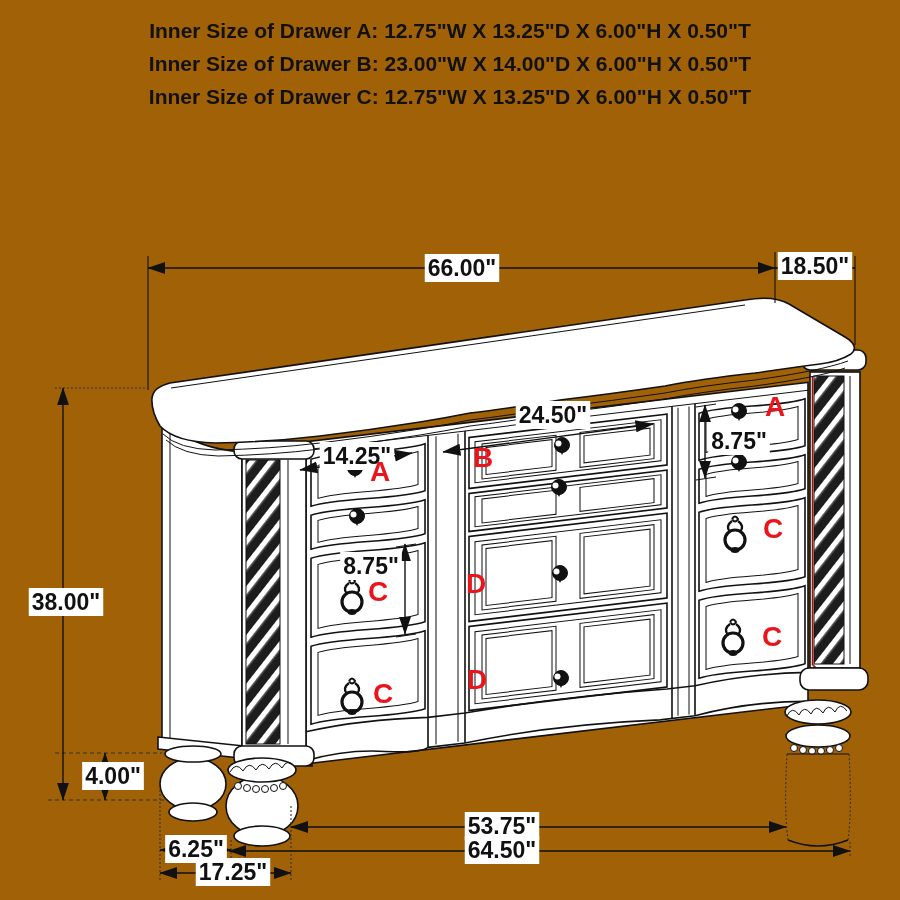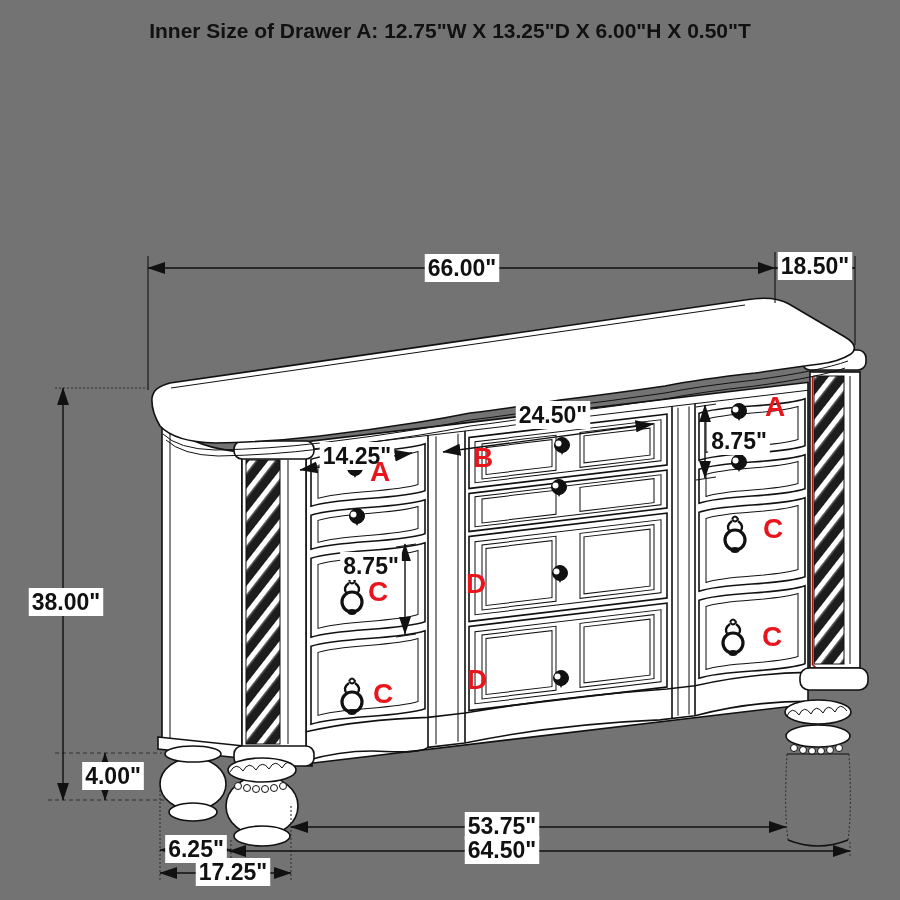--- a/index.html
+++ b/index.html
@@ -1,16 +1,16 @@
 <!DOCTYPE html>
 <html><head>
 <meta charset="utf-8">
 <style>
   html,body{margin:0;padding:0;background:#fff;}
-  #stage{position:relative;width:900px;height:900px;background:#737373;overflow:hidden;
+  #stage{position:relative;width:900px;height:900px;background:#a16207;overflow:hidden;
          font-family:"Liberation Sans",sans-serif;}
   #spec{position:absolute;top:14px;left:0;width:900px;text-align:center;
         font-weight:bold;font-size:21px;line-height:33px;color:#111;letter-spacing:0;}
   svg{position:absolute;top:0;left:0;}
   .ln{stroke:#111;stroke-width:1.6;fill:none;}
   .thin{stroke:#111;stroke-width:1;fill:none;}
   .shape{stroke:#111;stroke-width:1.6;fill:#fff;}
   .shape2{stroke:#111;stroke-width:1;fill:none;}
   .dimline{stroke:#111;stroke-width:1.4;fill:none;}
   .ext{stroke:#111;stroke-width:1.1;fill:none;}
@@ -21,20 +21,22 @@
   text.red{font-family:"Liberation Sans",sans-serif;font-size:28px;font-weight:bold;fill:#e8151d;
            text-anchor:middle;dominant-baseline:central;}
 </style>
 </head>
 <body>
 
 <div id="stage">
 
   <div id="spec">
     <div>Inner Size of Drawer A: 12.75"W X 13.25"D X 6.00"H X 0.50"T</div>
+    <div>Inner Size of Drawer B: 23.00"W X 14.00"D X 6.00"H X 0.50"T</div>
+    <div>Inner Size of Drawer C: 12.75"W X 13.25"D X 6.00"H X 0.50"T</div>
   </div>
 
   <svg width="900" height="900" viewBox="0 0 900 900">
     <defs>
       <marker id="arr" viewBox="0 0 12 8" refX="11.5" refY="4" markerWidth="13" markerHeight="9" orient="auto-start-reverse">
         <path d="M0,0 L12,4 L0,8 z" fill="#111"></path>
       </marker>
       <pattern id="rope" width="15" height="15" patternUnits="userSpaceOnUse" patternTransform="rotate(-52)">
         <rect width="15" height="15" fill="#1d1d1d"></rect>
         <rect y="0" width="15" height="5" fill="#fff"></rect>

